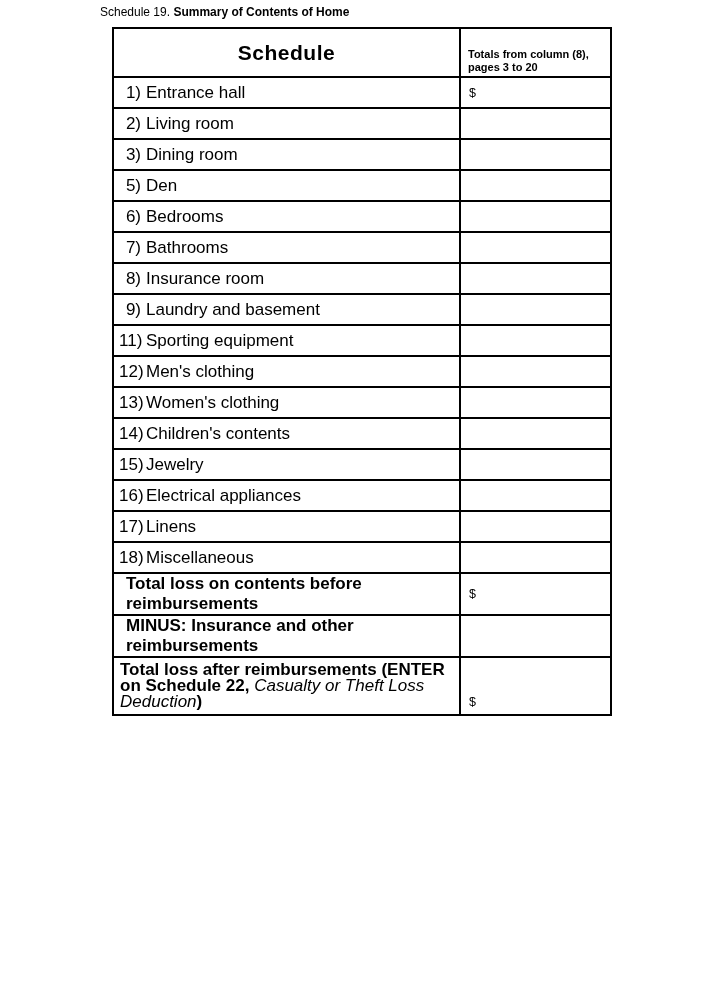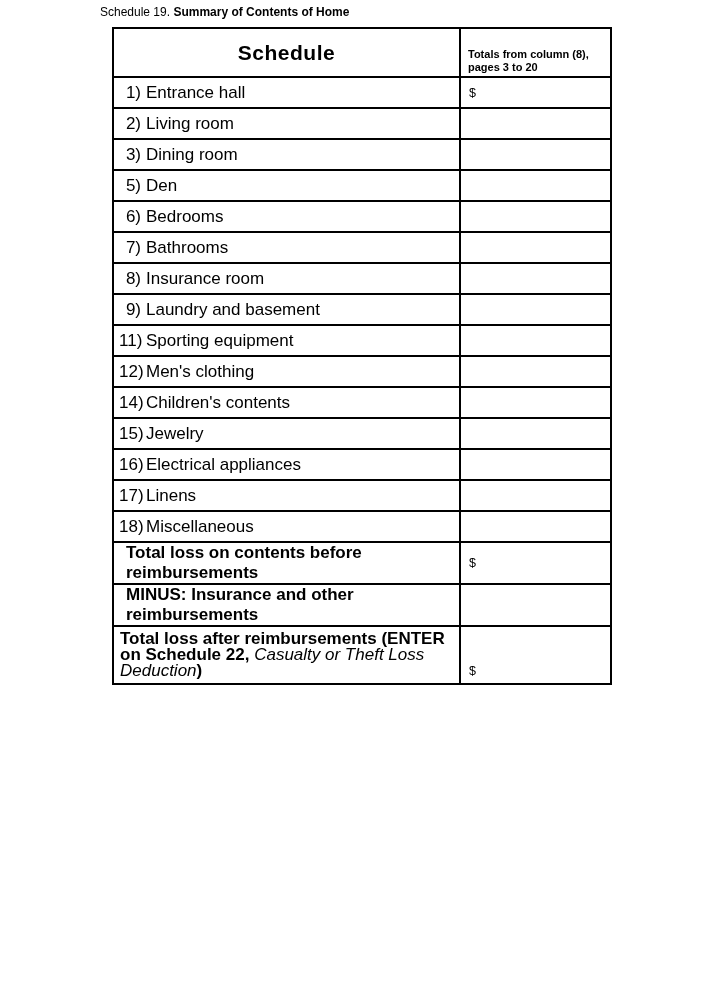--- a/index.html
+++ b/index.html
@@ -125,20 +125,24 @@
     </tr>
     <tr>
       <td class="label-cell"><span class="num">11)</span><span>Sporting equipment</span></td>
       <td class="amount-cell"></td>
     </tr>
     <tr>
       <td class="label-cell"><span class="num">12)</span><span>Men's clothing</span></td>
       <td class="amount-cell"></td>
     </tr>
     <tr>
+      <td class="label-cell"><span class="num">13)</span><span>Women's clothing</span></td>
+      <td class="amount-cell"></td>
+    </tr>
+    <tr>
       <td class="label-cell"><span class="num">14)</span><span>Children's contents</span></td>
       <td class="amount-cell"></td>
     </tr>
     <tr>
       <td class="label-cell"><span class="num">15)</span><span>Jewelry</span></td>
       <td class="amount-cell"></td>
     </tr>
     <tr>
       <td class="label-cell"><span class="num">16)</span><span>Electrical appliances</span></td>
       <td class="amount-cell"></td>

